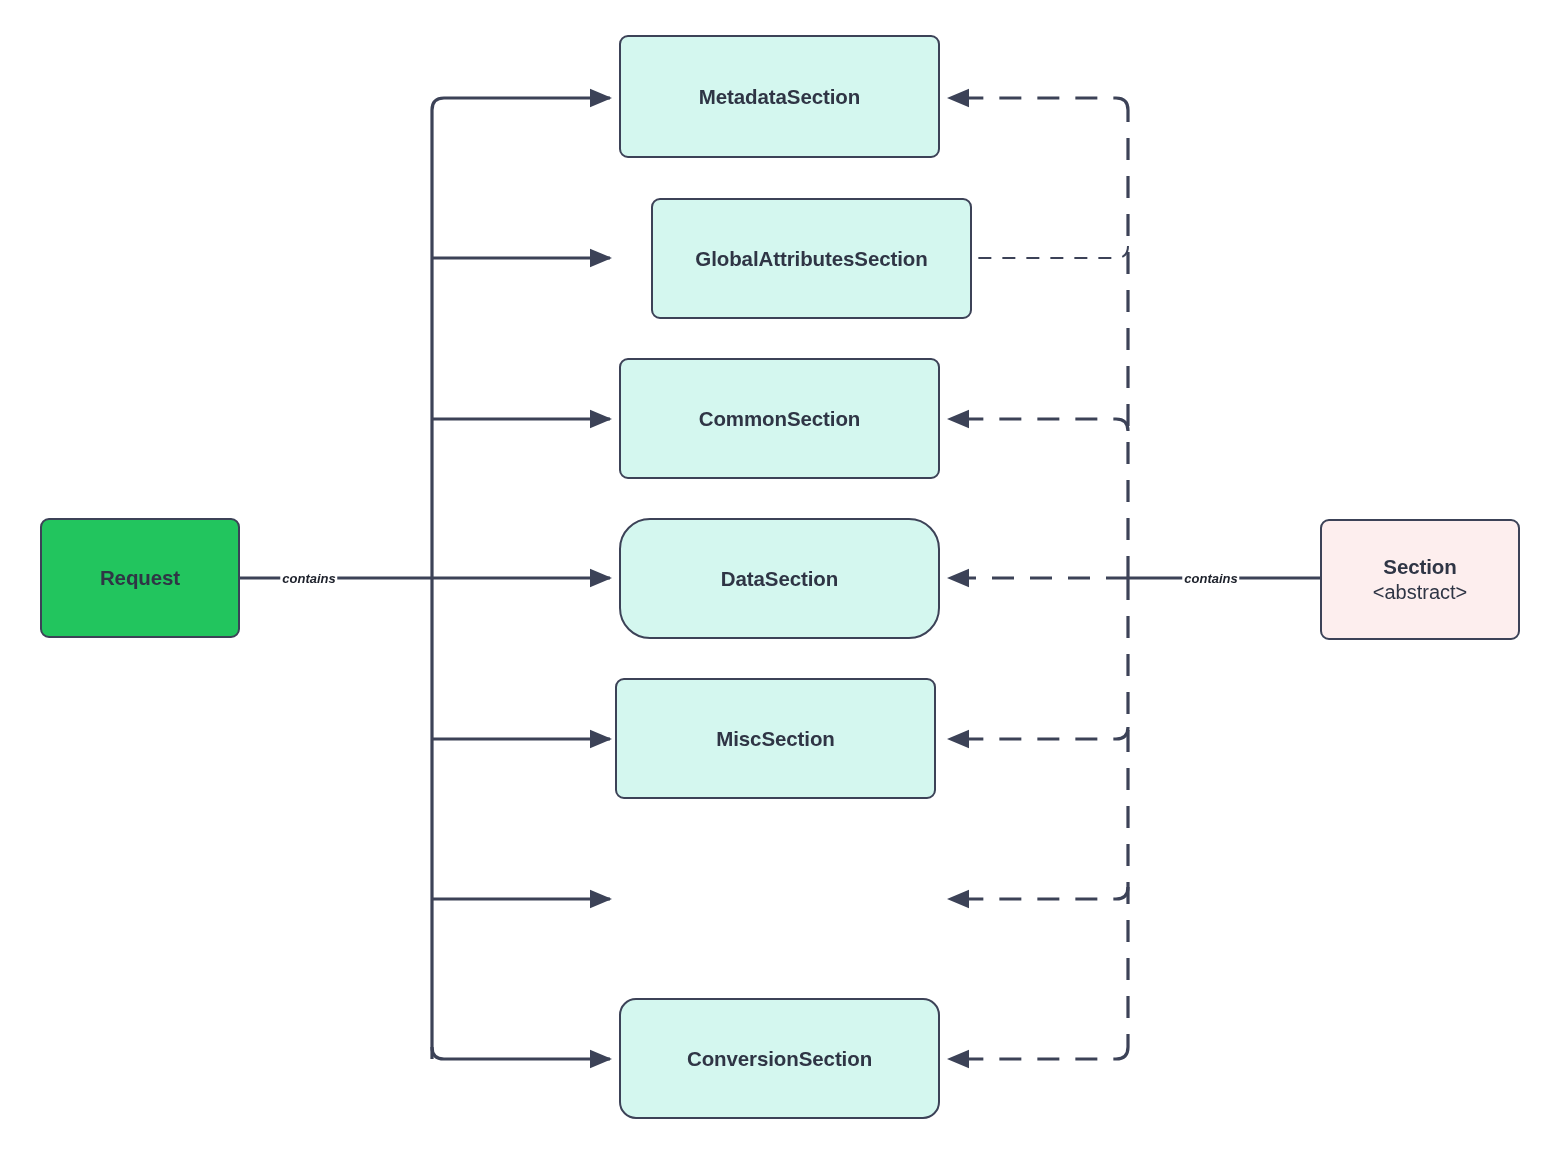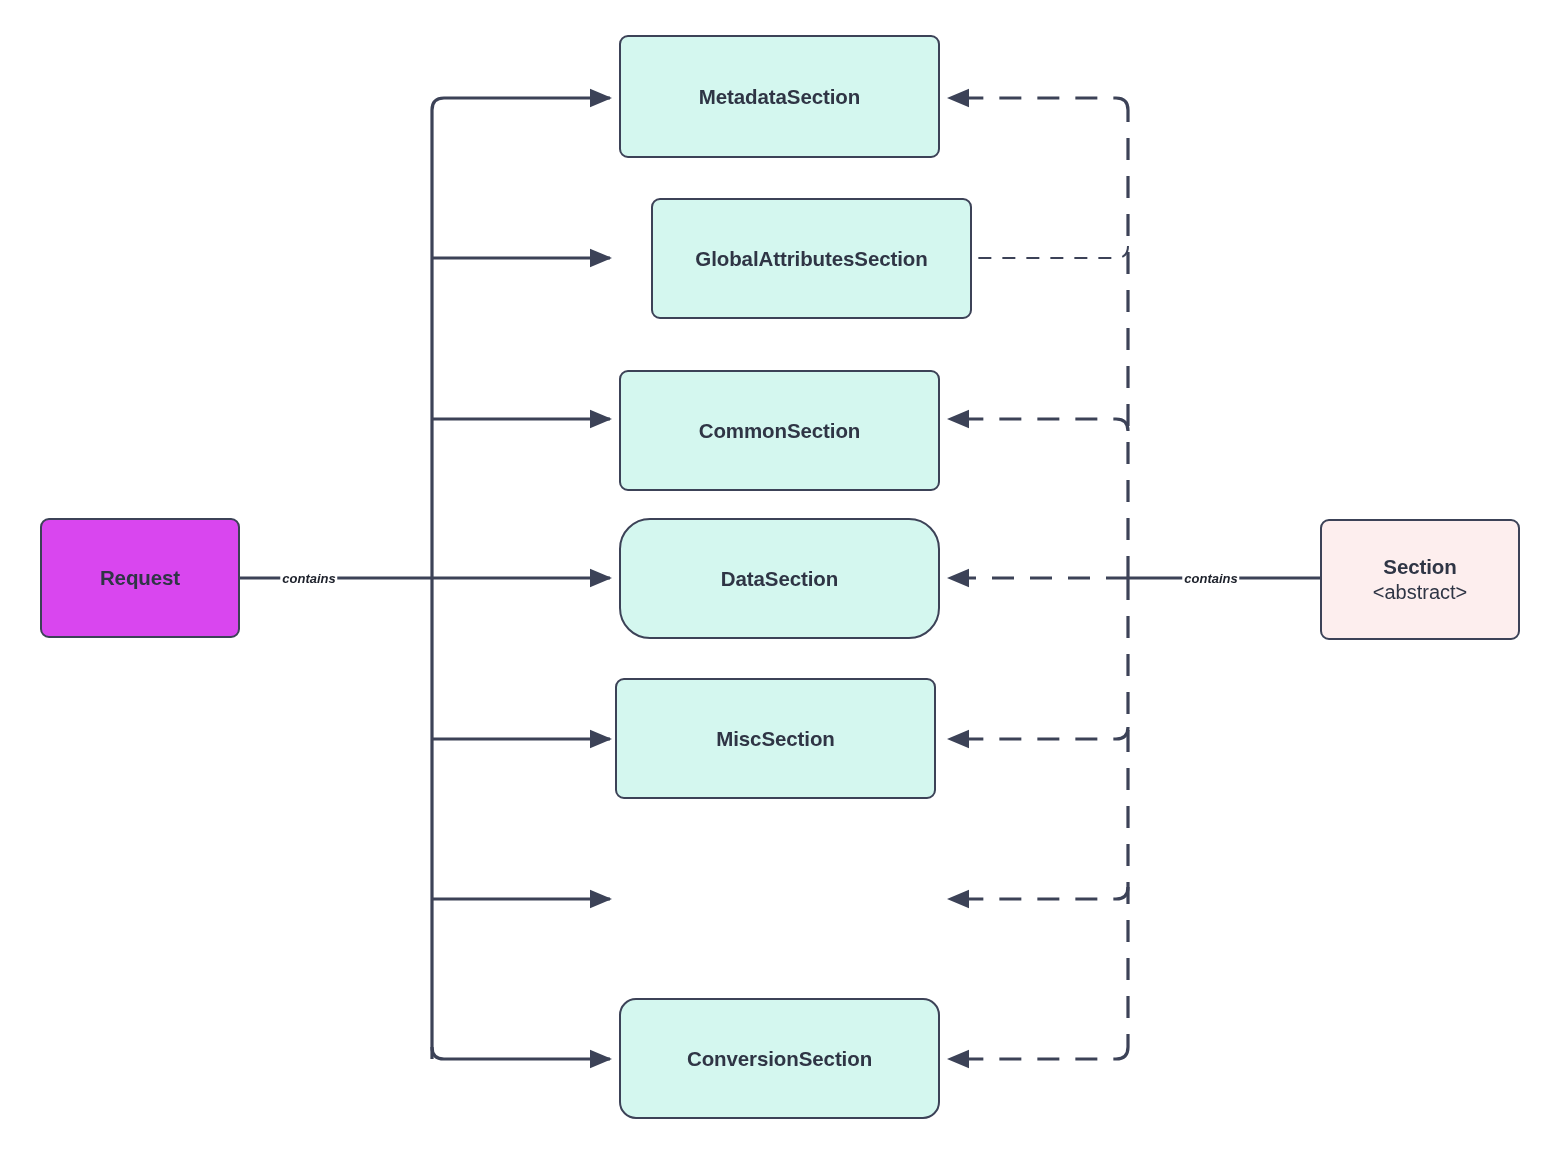--- a/index.html
+++ b/index.html
@@ -47,21 +47,21 @@
   }
   .node .subtitle {
     font-size: 20px;
     font-weight: normal;
     margin-top: 1px;
   }
   .node.section-node {
     background: #d4f7ef;
   }
   .node.request-node {
-    background: #d946ef;
+    background: #22c55e;
   }
   .node.abstract-node {
     background: #fdeeee;
   }
   .edge-label {
     position: absolute;
     font-size: 13px;
     font-weight: bold;
     color: #20242e;
     background: #ffffff;
@@ -142,21 +142,21 @@
 
   <div class="node abstract-node" style="left:1320px; top:519px; width:200px; height:121px;">
     <span class="title">Section</span>
     <span class="subtitle">&lt;abstract&gt;</span>
   </div>
 
   <div class="node section-node" style="left:619px; top:198px; width:321px; height:121px;margin-left:32px;">
     <span class="title">GlobalAttributesSection</span>
   </div>
 
-  <div class="node section-node" style="left:619px; top:358px; width:321px; height:121px;margin-top:12px;">
+  <div class="node section-node" style="left:619px; top:358px; width:321px; height:121px;">
     <span class="title">CommonSection</span>
   </div>
 
   <div class="node section-node" style="left:619px; top:518px; width:321px; height:121px;border-radius:31px;">
     <span class="title">DataSection</span>
   </div>
 
   <div class="node section-node" style="left:615px; top:678px; width:321px; height:121px;">
     <span class="title">MiscSection</span>
   </div>

